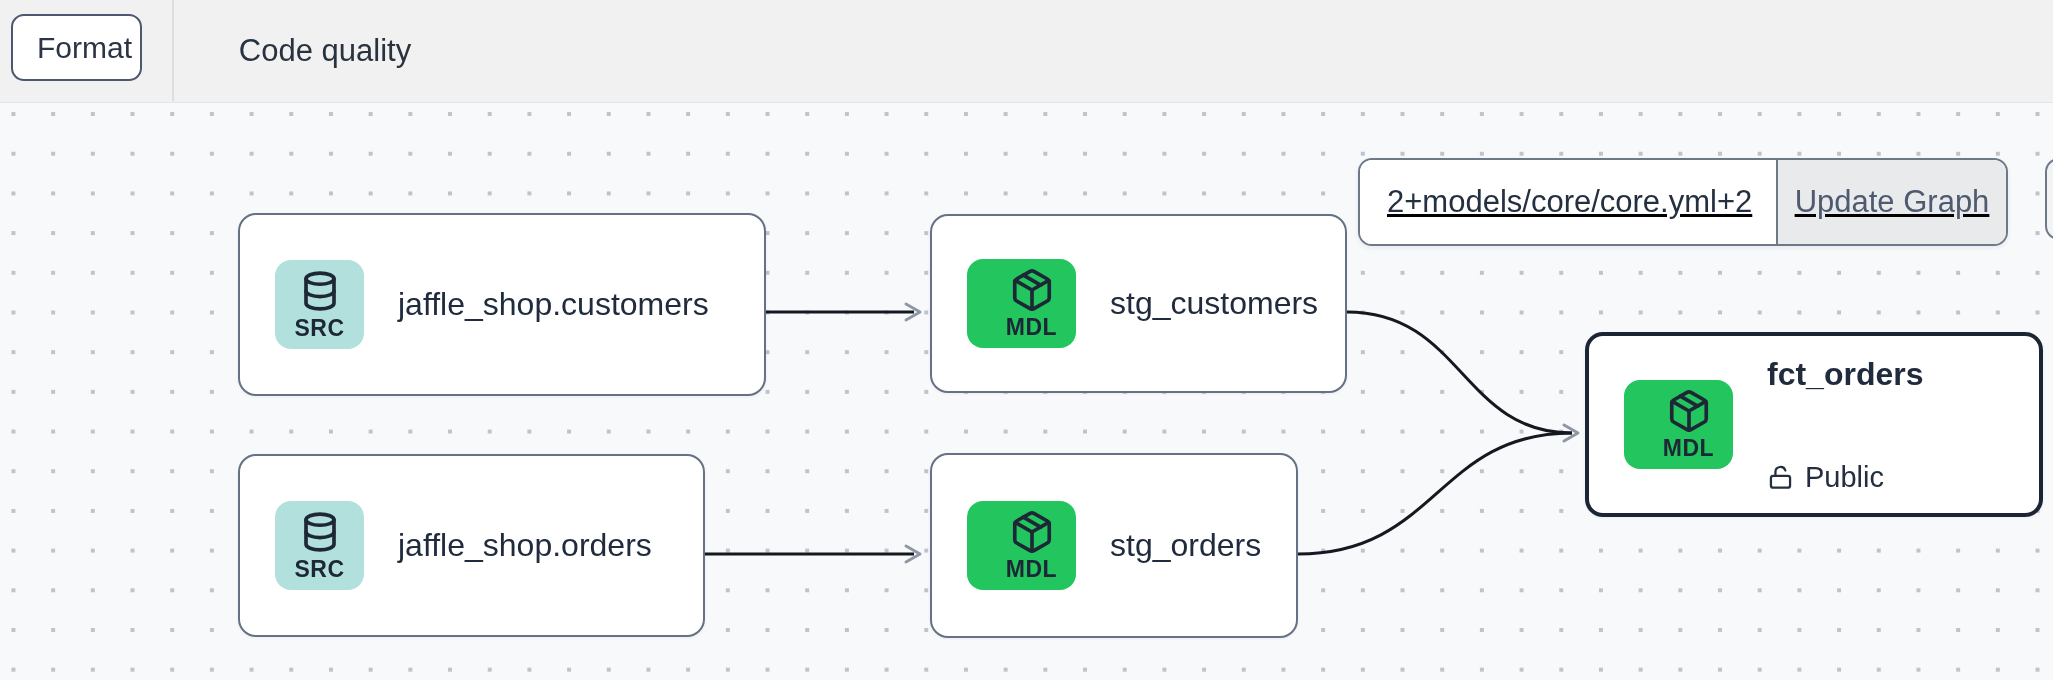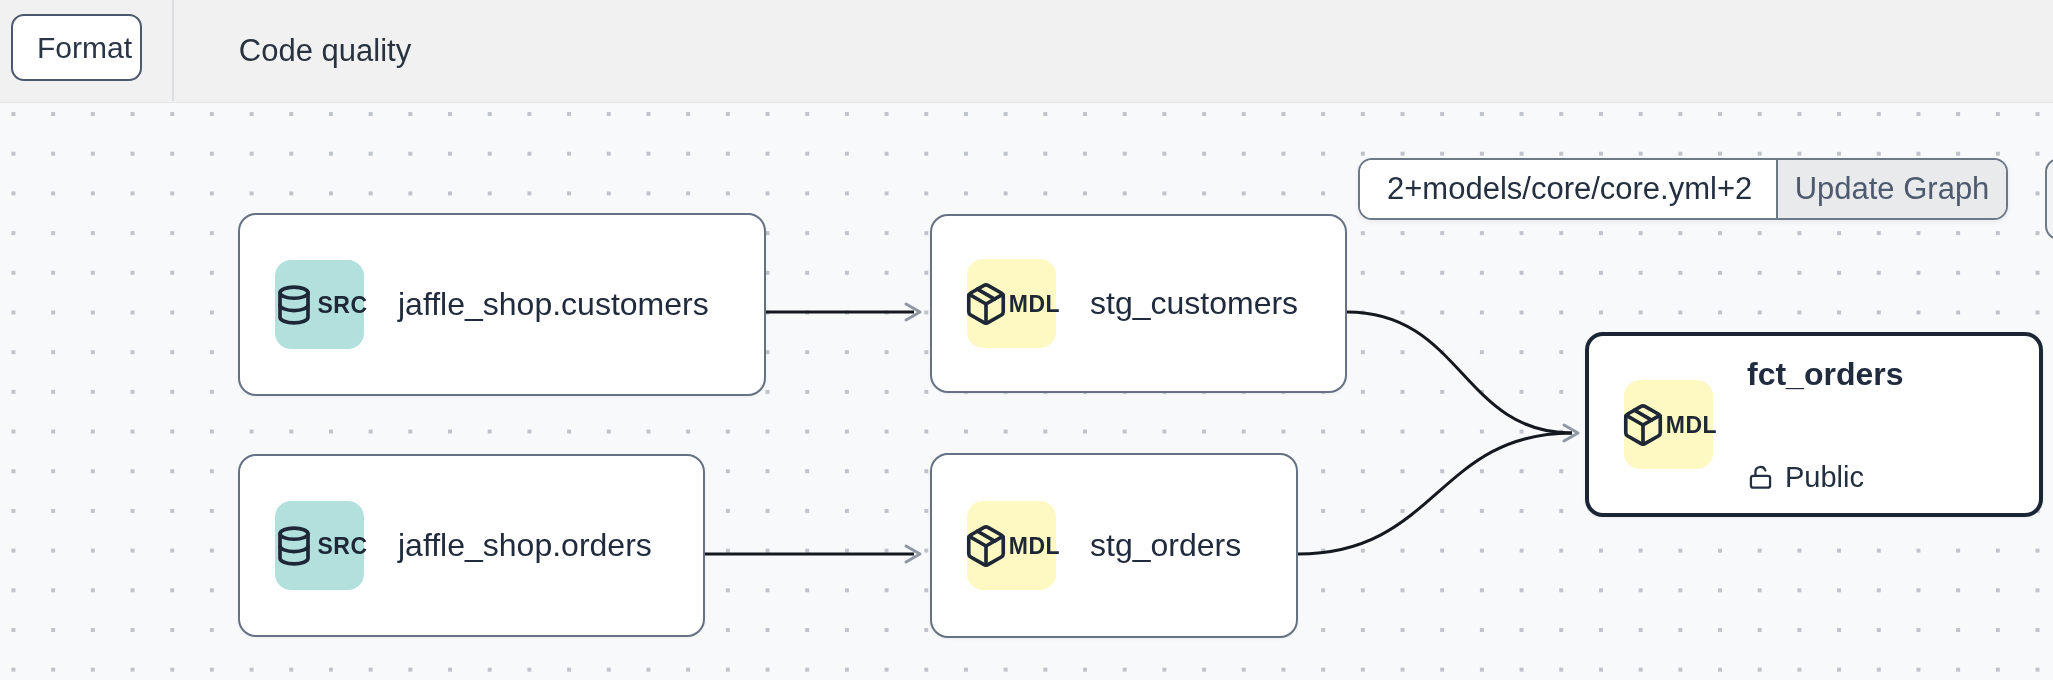--- a/index.html
+++ b/index.html
@@ -27,41 +27,41 @@
     background-size:39.7px 39.7px;background-position:-6.4px -7.8px;}
 
   .edges{position:absolute;left:0;top:0;width:2053px;height:680px;z-index:1;pointer-events:none;}
 
   
   .node{position:absolute;z-index:2;background:#ffffff;border:2.5px solid #667183;border-radius:18px;
     box-sizing:border-box;display:flex;align-items:center;padding-left:35px;gap:34px;
     box-shadow:0 1px 3px rgba(20,30,50,.06);cursor:pointer;}
   .node.selected{border:4px solid #1b2534;}
   .badge{width:89px;height:89px;border-radius:16px;flex:0 0 auto;
-    display:flex;flex-direction:row;align-items:center;justify-content:center;text-align:right;}
+    display:flex;flex-direction:column;align-items:center;justify-content:center;text-align:right;}
   .badge.src{background:#b2e1dd;}
-  .badge.mdl{background:#fef9c3;}
+  .badge.mdl{background:#22c55e;padding-left:20px;}
   .badge svg{display:block;}
   .badge-label{font-size:23px;font-weight:600;color:#1d2736;margin-top:1px;letter-spacing:.5px;}
   .node-title{font-size:32px;font-weight:500;color:#202b3d;white-space:nowrap;}
   .node-body{display:flex;flex-direction:column;gap:48px;}
   .node.selected .node-title{font-weight:600;}
   .visibility{display:flex;align-items:center;gap:11px;font-size:29px;color:#232e40;margin-top:20px;}
   .visibility svg{display:block;}
 
   #node-customers{left:238px;top:213px;width:528px;height:183px;}
   #node-stg-customers{left:930px;top:214px;width:417px;height:179px;}
   #node-orders{left:238px;top:454px;width:467px;height:183px;}
   #node-stg-orders{left:930px;top:453px;width:368px;height:185px;}
   #node-fct{left:1585px;top:332px;width:458px;height:185px;}
 
   
-  .selector-group{position:absolute;left:1358px;top:158px;width:650px;height:62px;z-index:4;
+  .selector-group{position:absolute;left:1358px;top:158px;width:650px;height:88px;z-index:4;
     box-sizing:border-box;border:2px solid #6e7988;border-radius:14px;overflow:hidden;
-    display:flex;background:#ffffff;box-shadow:0 2px 5px rgba(20,30,50,.07);}
+    display:flex;background:#ffffff;box-shadow:0 2px 5px rgba(20,30,50,.07);text-decoration:underline;}
   .selector-input{flex:1;display:flex;align-items:center;padding-left:27px;
     font-size:31px;color:#242f40;background:#ffffff;white-space:nowrap;}
   .update-btn{width:228px;flex:0 0 auto;display:flex;align-items:center;justify-content:center;
     background:#e9eaec;border-left:2px solid #6e7988;font-size:31px;color:#4e5a6e;cursor:pointer;}
   .partial-widget{position:absolute;left:2045px;top:158px;width:60px;height:82px;z-index:4;
     box-sizing:border-box;border:2px solid #6e7988;border-radius:14px;background:#f2f3f5;}
 </style>
 </head>
 <body>
 

